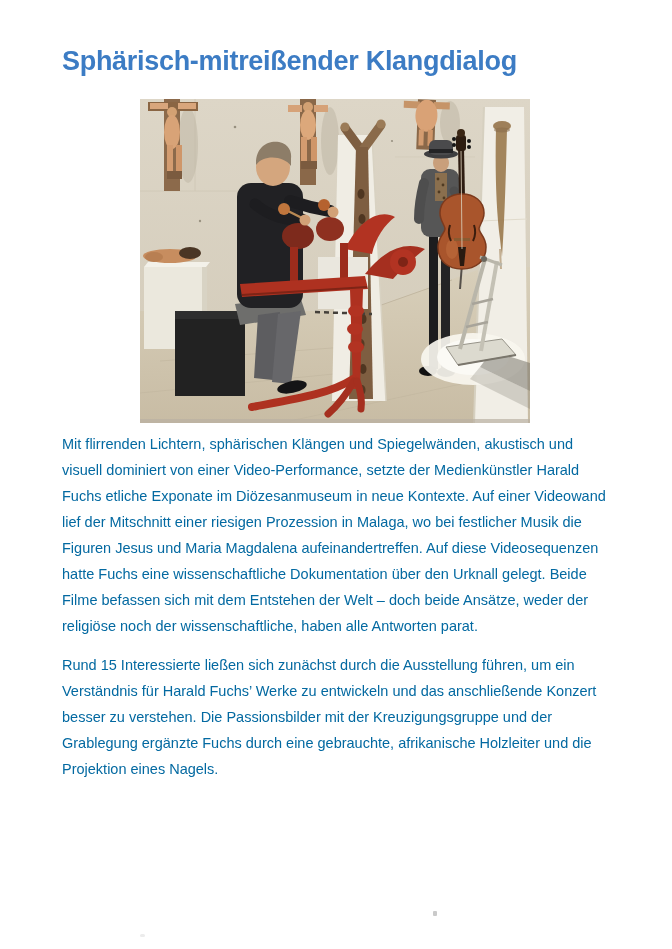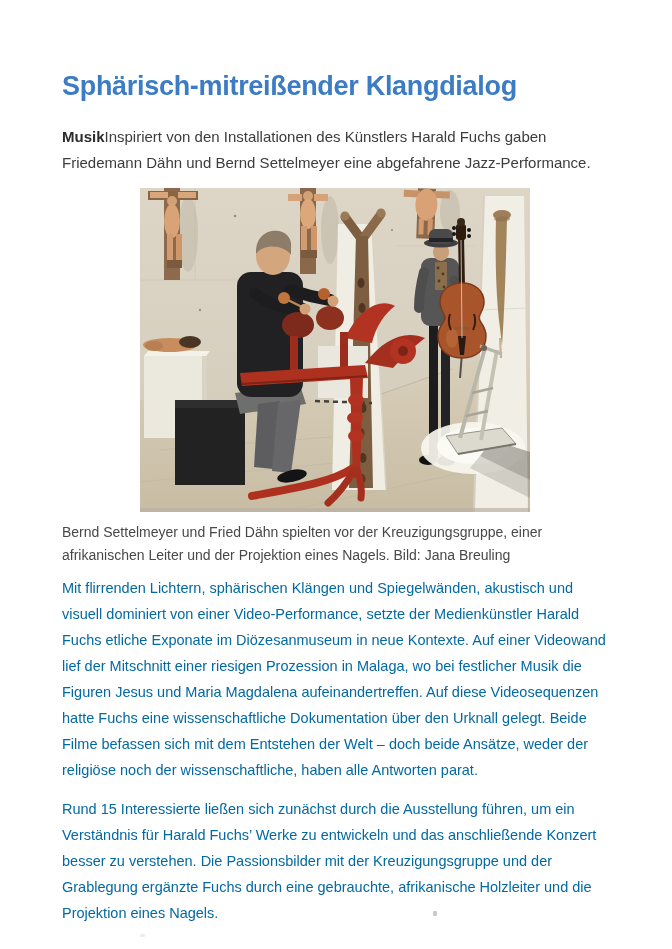--- a/index.html
+++ b/index.html
@@ -7,21 +7,21 @@
     width:672px;height:949px;
     background:#ffffff;
     overflow:hidden;
     position:relative;
     font-family:"Liberation Sans","DejaVu Sans",sans-serif;
     -webkit-font-smoothing:antialiased;
   }
   .page{
     box-sizing:border-box;
     width:672px;height:949px;
-    padding:69px 58px 0 62px;
+    padding:44px 58px 0 62px;
     position:relative;
   }
   h1.title{
     font-size:27px;line-height:34px;font-weight:700;
     letter-spacing:-0.3px;
     color:#3c7cc4;
     margin:0 0 21px 0;
   }
   p.lead{
     font-size:15px;line-height:26px;color:#3c3c3c;
@@ -51,21 +51,20 @@
     background:#ececec;border-radius:2px;
   }
 </style>
 </head>
 <body>
 
 <div class="page">
 
   <h1 class="title">Sphärisch-mitreißender Klangdialog</h1>
 
-  <p class="lead"><strong>Musik</strong><span>Inspiriert von den Installationen des Künstlers Harald Fuchs gaben Friedemann Dähn und Bernd Settelmeyer eine abgefahrene Jazz-Performance.</span></p>
 
   <figure>
     <div class="photo">
       <svg width="390" height="324" viewBox="0 0 390 324" xmlns="http://www.w3.org/2000/svg">
         <defs>
           <linearGradient id="wallG" x1="0" y1="0" x2="0" y2="1">
             <stop offset="0" stop-color="#ddd6c7"></stop>
             <stop offset="1" stop-color="#d2cab8"></stop>
           </linearGradient>
           <linearGradient id="floorG" x1="0" y1="0" x2="0" y2="1">
@@ -277,21 +276,20 @@
           <line x1="357" y1="162" x2="341" y2="252" stroke="#c4c1b5" stroke-width="4"></line>
           <line x1="332" y1="205" x2="353" y2="200" stroke="#a8a49a" stroke-width="2.5"></line>
           <line x1="326" y1="228" x2="348" y2="223" stroke="#a8a49a" stroke-width="2.5"></line>
           <line x1="340" y1="158" x2="362" y2="166" stroke="#b9b6aa" stroke-width="3"></line>
           <circle cx="344" cy="160" r="3" fill="#6b675e"></circle>
         </g>
 
         <rect x="0" y="320" width="390" height="4" fill="#b9b1a2" opacity=".7"></rect>
       </svg>
     </div>
-    <figcaption>Bernd Settelmeyer und Fried Dähn spielten vor der Kreuzigungsgruppe, einer afrikanischen Leiter und der Projektion eines Nagels. Bild: Jana Breuling</figcaption>
   </figure>
 
   <p class="body">Mit flirrenden Lichtern, sphärischen Klängen und Spiegelwänden, akustisch und visuell dominiert von einer Video-Performance, setzte der Medienkünstler Harald Fuchs etliche Exponate im Diözesanmuseum in neue Kontexte. Auf einer Videowand lief der Mitschnitt einer riesigen Prozession in Malaga, wo bei festlicher Musik die Figuren Jesus und Maria Magdalena aufeinandertreffen. Auf diese Videosequenzen hatte Fuchs eine wissenschaftliche Dokumentation über den Urknall gelegt. Beide Filme befassen sich mit dem Entstehen der Welt – doch beide Ansätze, weder der religiöse noch der wissenschaftliche, haben alle Antworten parat.</p>
   <p class="body">Rund 15 Interessierte ließen sich zunächst durch die Ausstellung führen, um ein Verständnis für Harald Fuchs’ Werke zu entwickeln und das anschließende Konzert besser zu verstehen. Die Passionsbilder mit der Kreuzigungsgruppe und der Grablegung ergänzte Fuchs durch eine gebrauchte, afrikanische Holzleiter und die Projektion eines Nagels.</p>
 
 </div>
 
 <div class="speck"></div>
 <div class="speck2"></div>
 

